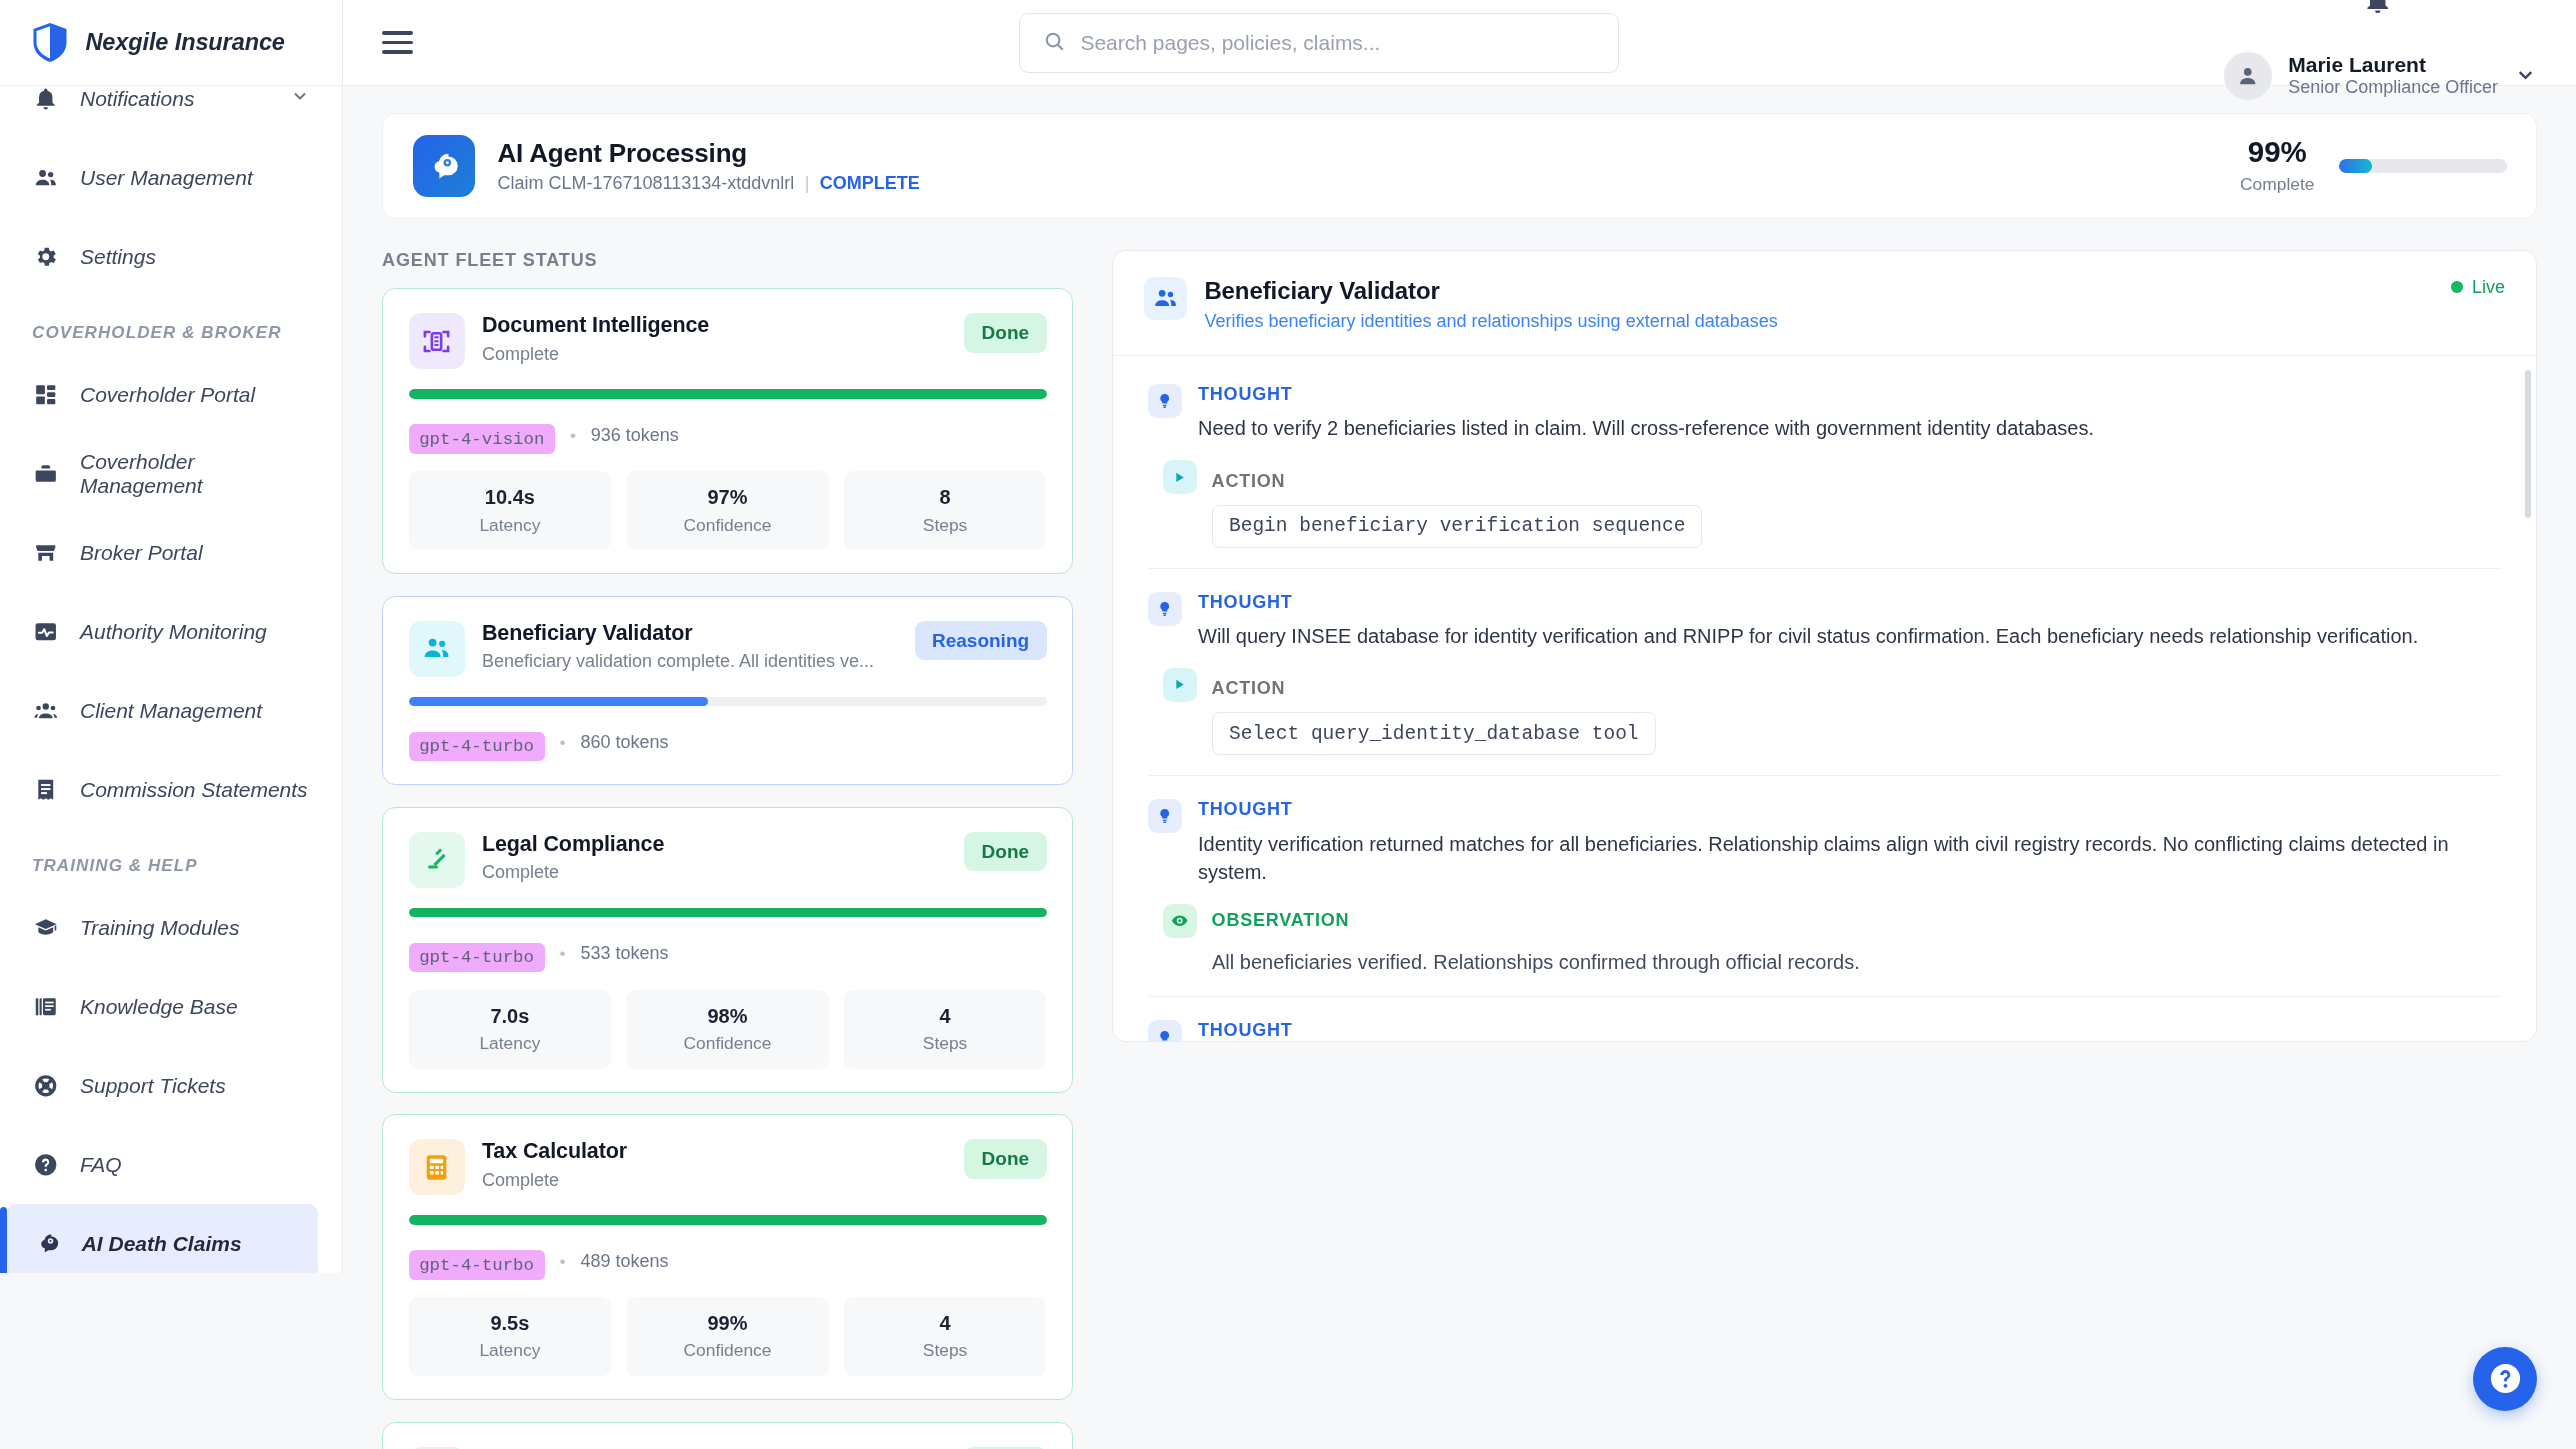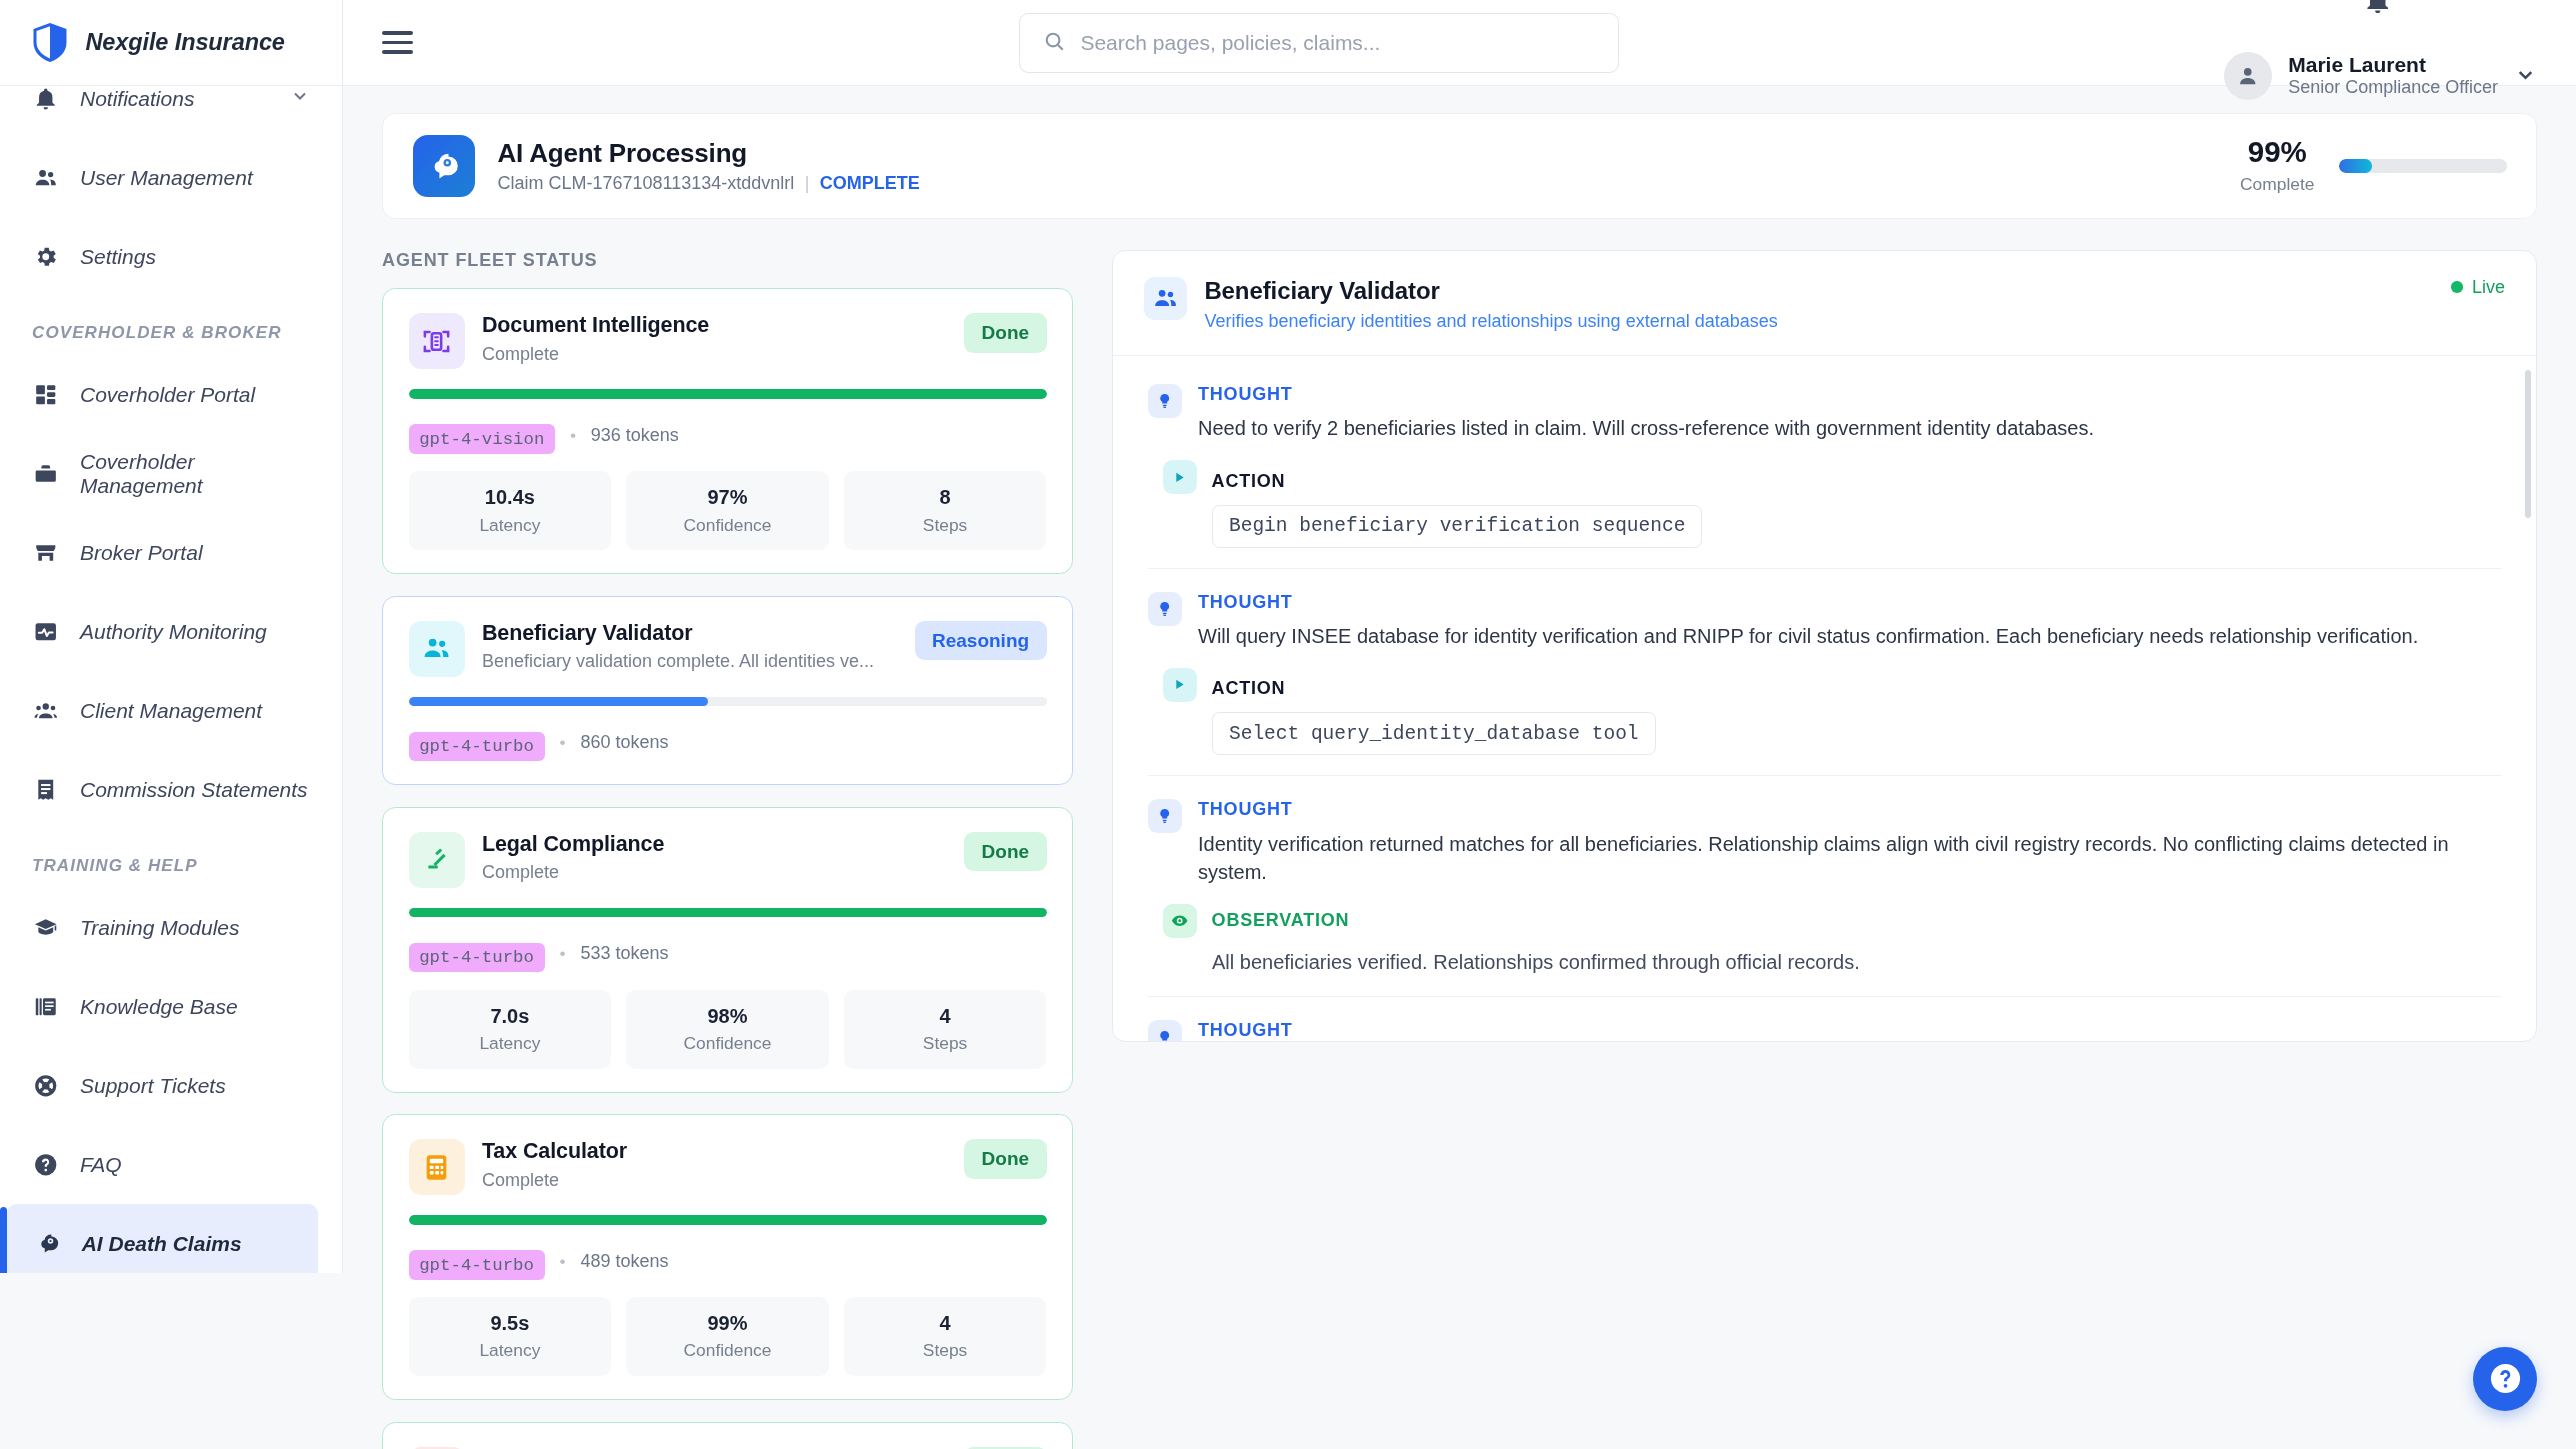--- a/index.html
+++ b/index.html
@@ -200,21 +200,21 @@
   .step-row { display: flex; align-items: flex-start; gap: 16px; }
   .chip-ico { width: 34px; height: 34px; flex: 0 0 34px; border-radius: 9.4px; display: flex; align-items: center; justify-content: center; }
   .chip-ico.thought { background: #e6edfd; }
   .chip-ico.thought svg { width: 17.4px; height: 17.4px; fill: #2563eb; }
   .chip-ico.action { background: #d7f5f7; }
   .chip-ico.action svg { width: 14.8px; height: 14.8px; fill: #0ea5b7; }
   .chip-ico.obs { background: #d8f6e4; }
   .chip-ico.obs svg { width: 17.4px; height: 17.4px; fill: #12a15c; }
   .label { font-size: 18px; font-weight: 700; letter-spacing: 0.8px; }
   .label.thought { color: #2563eb; }
-  .label.action  { color: #0f172a; margin-top: 8px; }
+  .label.action  { color: #737373; margin-top: 8px; }
   .label.obs     { color: #12a15c; }
   .step-text { font-size: 20px; color: #2d3647; line-height: 1.42; margin-top: 9.4px; }
   .sub-block { margin-left: 0; margin-top: 17.4px; }
   .sub-row { display: flex; align-items: center; gap: 14.8px; margin-left: 14.8px; }
   .code-box {
     display: inline-block; margin: 10.7px 0 0 64px;
     background: #fff; border: 0.7px solid #e4e7ec; border-radius: 7.4px;
     padding: 9.4px 16px; font-family: "Liberation Mono", monospace;
     font-size: 19.5px; color: #3c465c;
   }

